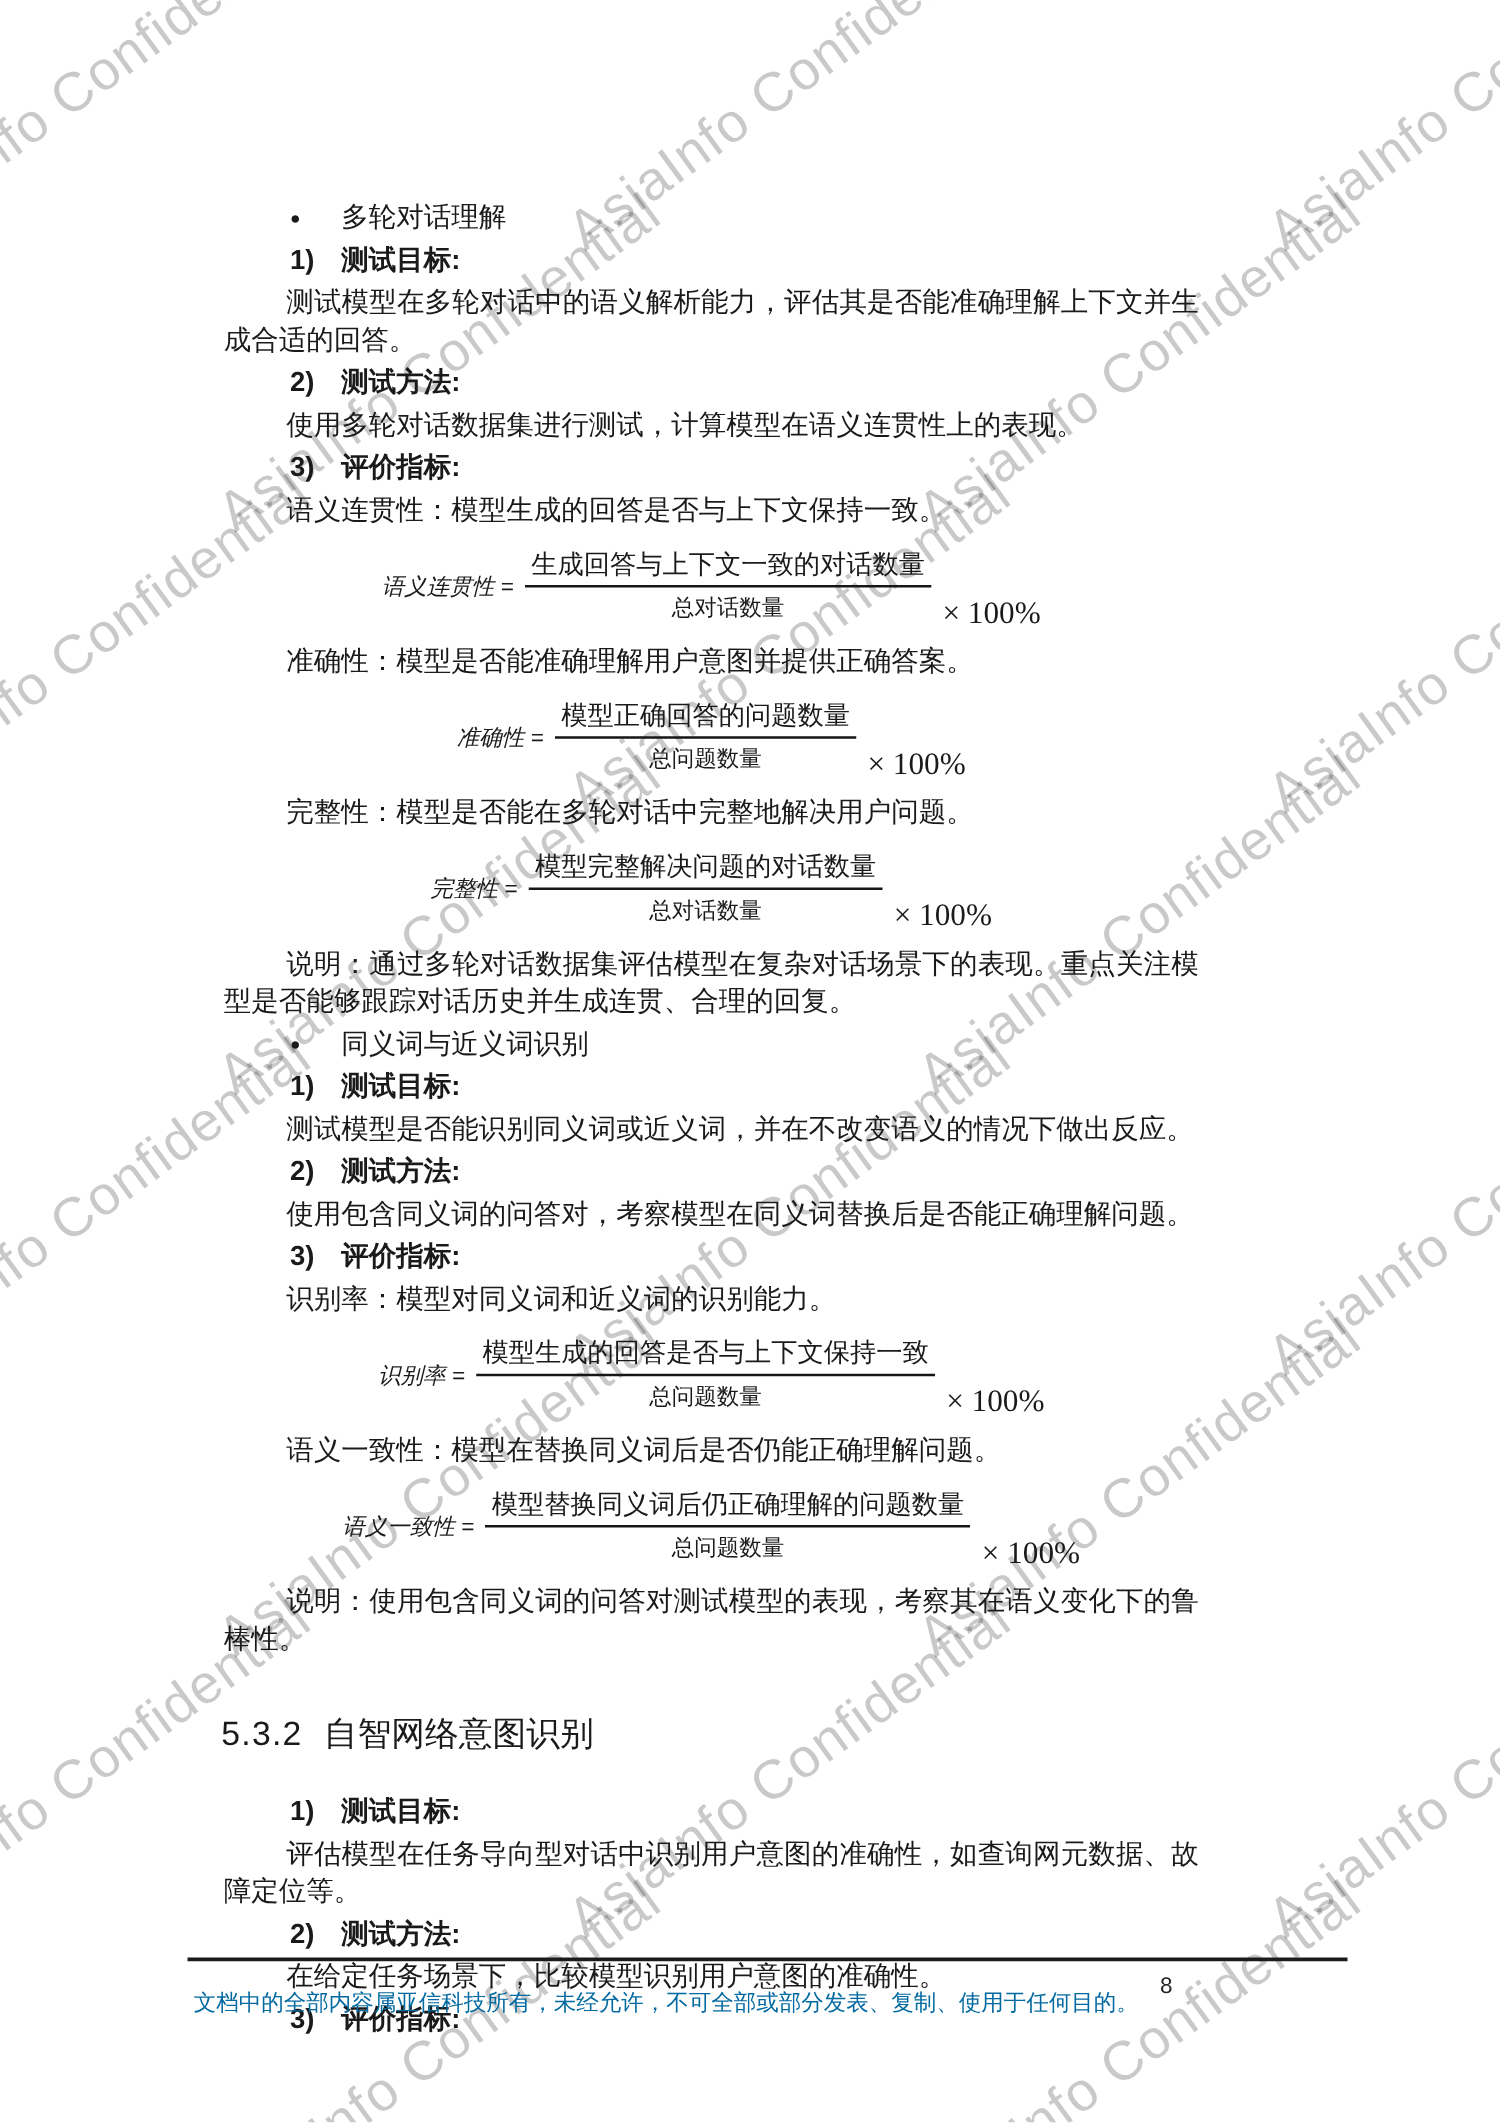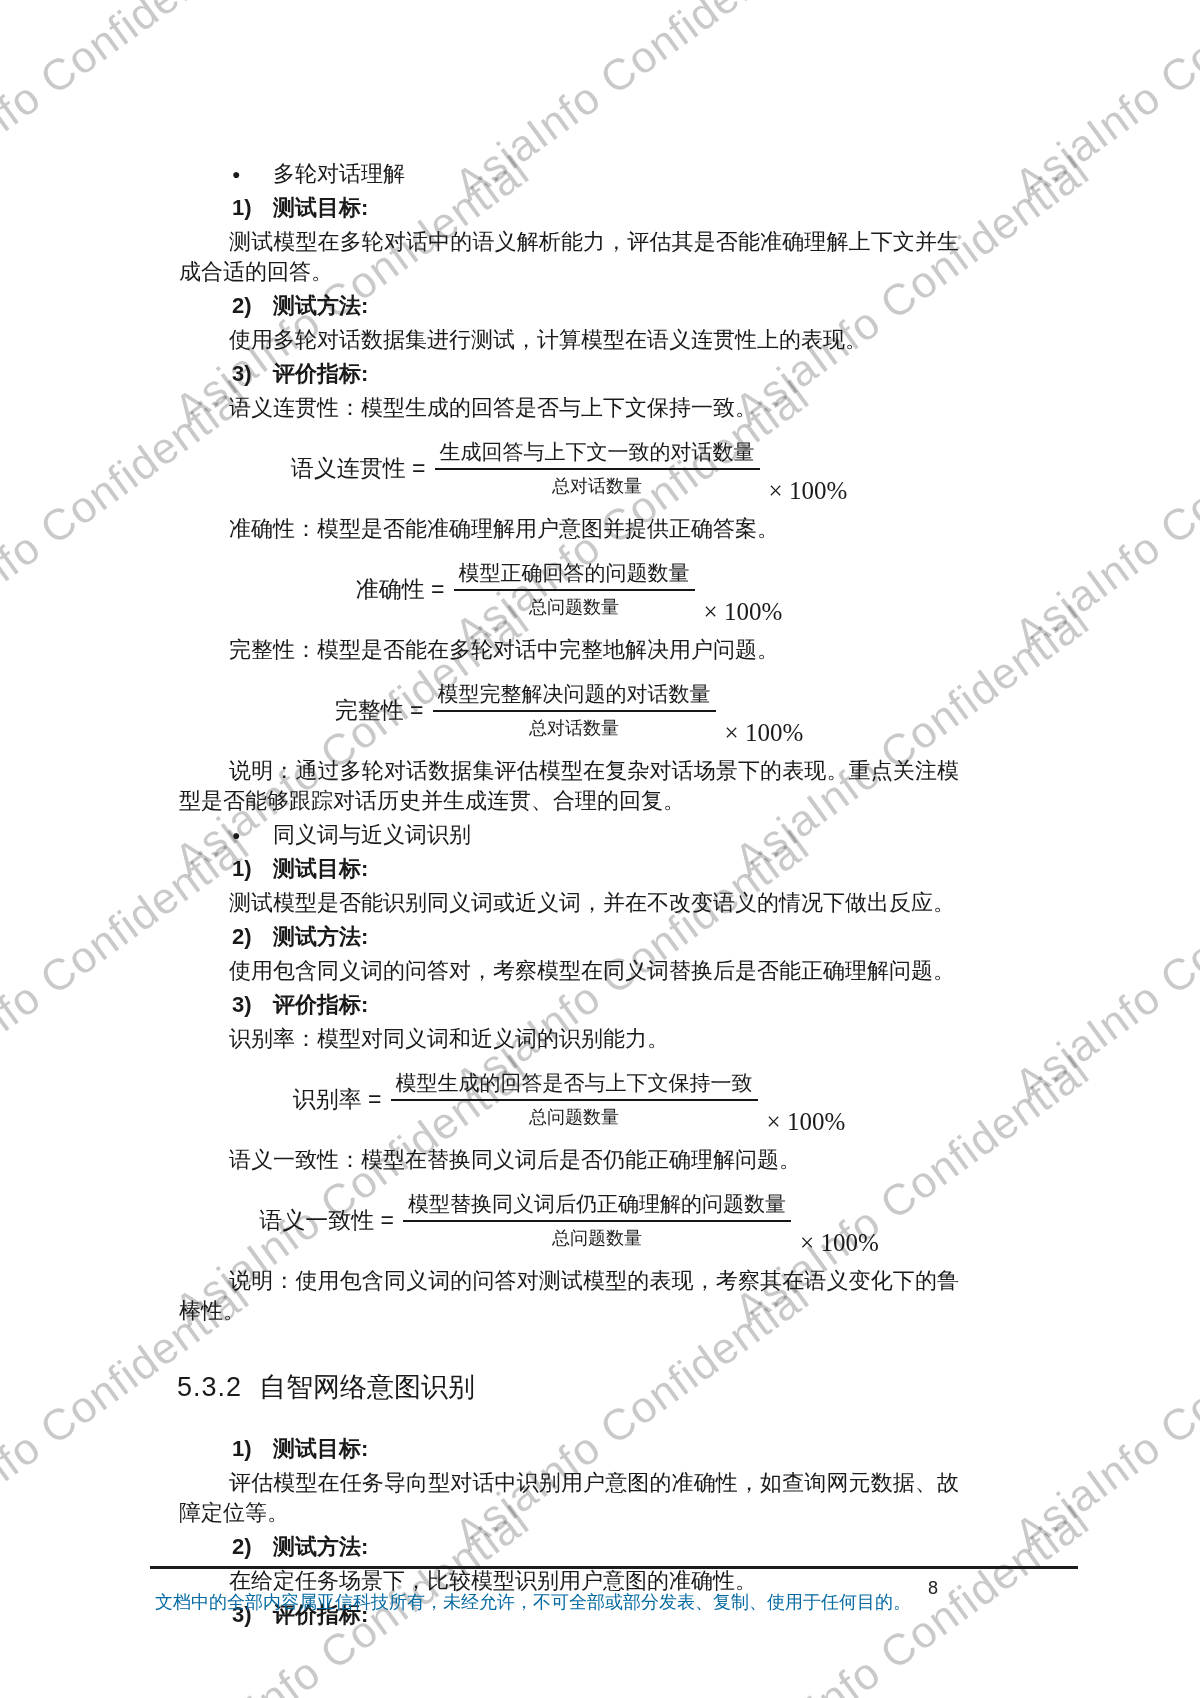--- a/index.html
+++ b/index.html
@@ -30,21 +30,21 @@
   }
   .bullet-item{padding-left:53px;margin:4px 0;}
   .bullet-dot{display:inline-block;width:15px;font-size:14px;vertical-align:2px;margin-right:26px;}
   .num-label{padding-left:53px;font-weight:bold;margin:4px 0;}
   .num-label .num{display:inline-block;min-width:41px;}
   .para{text-indent:50px;margin:3px 0;text-align:justify;}
   .formula{
     display:flex;justify-content:center;align-items:center;
     margin:9px 0 9px 0;line-height:normal;
   }
-  .f-lhs{font-size:23px;margin-right:9px;white-space:nowrap;}
+  .f-lhs{font-size:18px;margin-right:9px;white-space:nowrap;font-style:italic;}
   .f-frac{display:inline-flex;flex-direction:column;align-items:center;}
   .f-num{font-size:21px;line-height:27px;padding:0 5px 3px 5px;border-bottom:2px solid #161616;white-space:nowrap;}
   .f-den{font-size:18px;line-height:27px;padding-top:3px;white-space:nowrap;}
   .f-times{font-family:"Liberation Serif",serif;font-size:25px;margin-left:9px;white-space:nowrap;margin-top:45px;}
   .section-heading{margin:44px 0 30px -2px;font-size:27px;font-weight:normal;line-height:34px;}
   .section-heading .num{margin-right:17px;letter-spacing:1px;}
   
   .footer-rule{position:absolute;left:150px;top:1566px;width:928px;height:3px;background:#1c1c1c;z-index:1;}
   .footer-text{position:absolute;left:155px;top:1590px;font-size:18px;color:#0369a1;z-index:1;white-space:nowrap;}
   .page-number{position:absolute;left:928px;top:1578px;font-size:18px;color:#222;z-index:1;}

